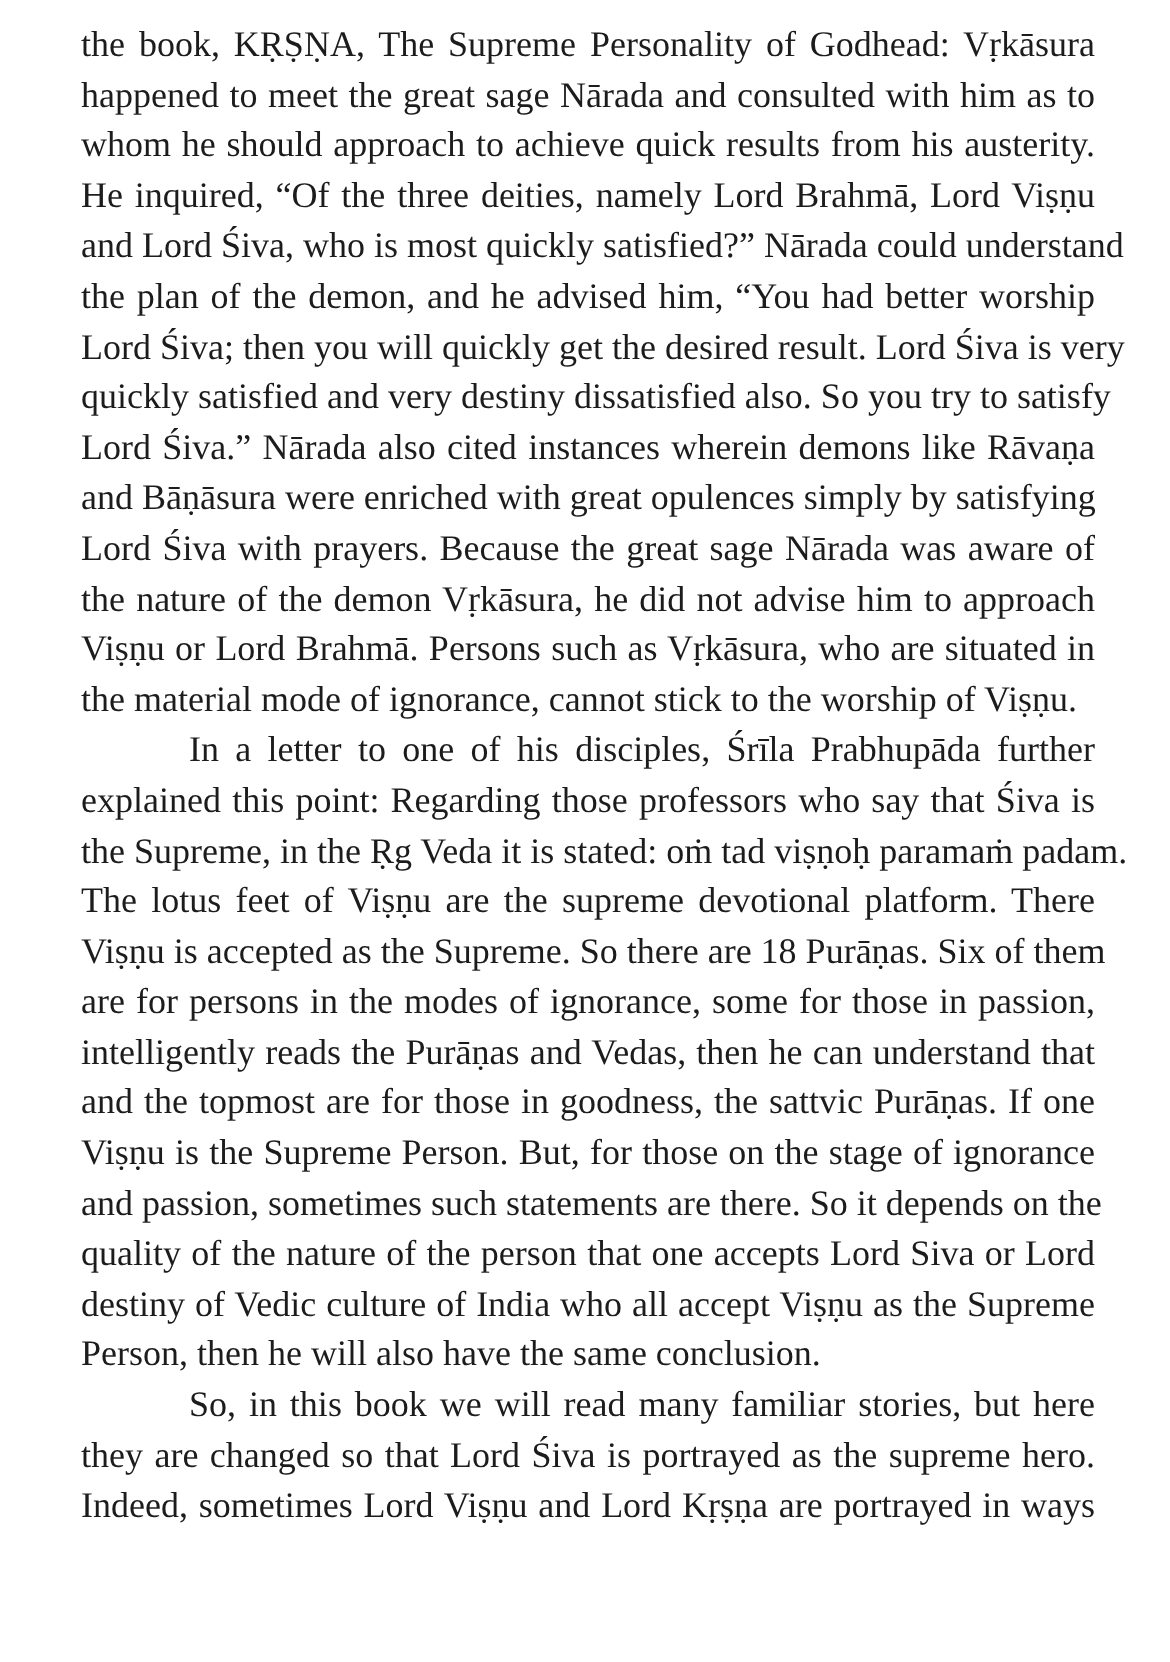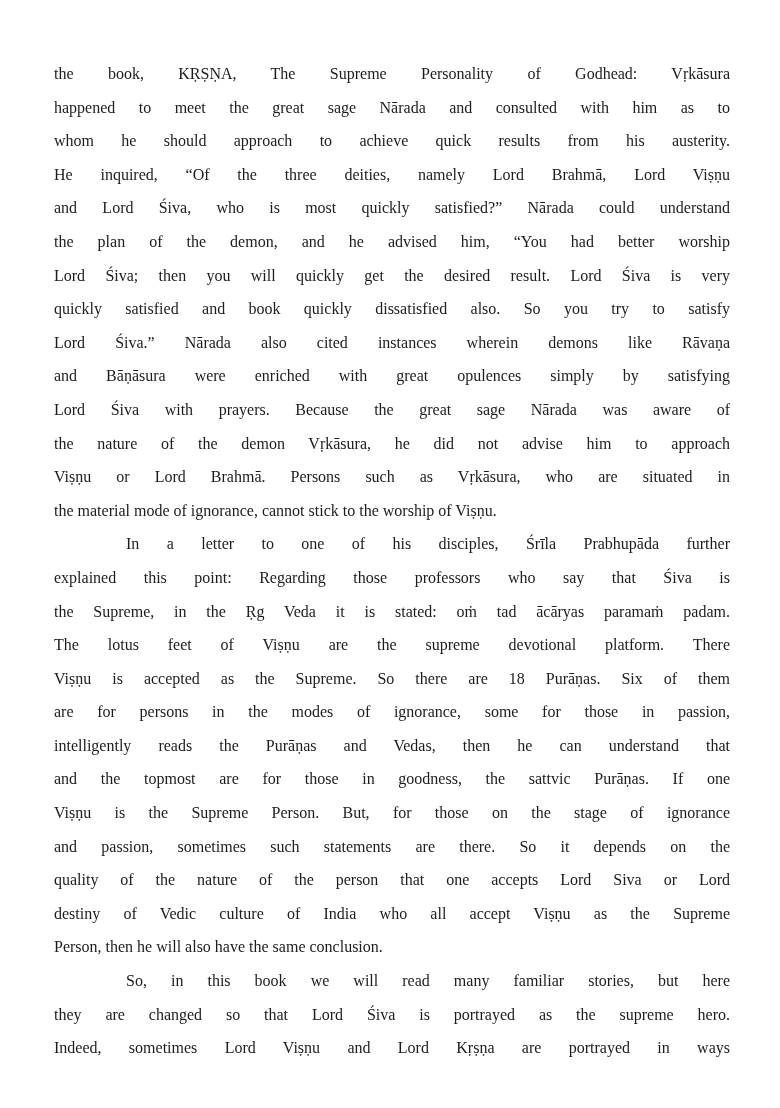--- a/index.html
+++ b/index.html
@@ -13,23 +13,22 @@
     overflow: hidden;
     position: relative;
   }
   .page {
     position: absolute;
     left: 54px;
     top: 14px;
     width: 676px;
     color: #1c1c1c;
     font-family: "Liberation Serif", "DejaVu Serif", serif;
-    font-size: 16px;
+    font-size: 24px;
     line-height: 33.6px;
-    margin-top: 43px;
   }
   .line {
     display: block;
     white-space: nowrap;
     text-align: justify;
     text-align-last: justify;
     height: 33.6px;
     overflow: visible;
   }
   .line.last {
@@ -46,32 +45,32 @@
 
 <div class="page" id="page">
     <div>
       <span class="line"><span class="seg">the book, KṚṢṆA, The Supreme Personality of Godhead: Vṛkāsura</span></span>
       <span class="line"><span class="seg">happened to meet the great sage Nārada and consulted with him as to</span></span>
       <span class="line"><span class="seg">whom he should approach to achieve quick results from his austerity.</span></span>
       <span class="line"><span class="seg">He inquired, “Of the three deities, namely Lord Brahmā, Lord Viṣṇu</span></span>
       <span class="line"><span class="seg">and Lord Śiva, who is most quickly satisfied?” Nārada could understand</span></span>
       <span class="line"><span class="seg">the plan of the demon, and he advised him, “You had better worship</span></span>
       <span class="line"><span class="seg">Lord Śiva; then you will quickly get the desired result. Lord Śiva is very</span></span>
-      <span class="line"><span class="seg">quickly satisfied and book quickly dissatisfied also. So you try to satisfy</span></span>
+      <span class="line"><span class="seg">quickly satisfied and very destiny dissatisfied also. So you try to satisfy</span></span>
       <span class="line"><span class="seg">Lord Śiva.” Nārada also cited instances wherein demons like Rāvaṇa</span></span>
       <span class="line"><span class="seg">and Bāṇāsura were enriched with great opulences simply by satisfying</span></span>
       <span class="line"><span class="seg">Lord Śiva with prayers. Because the great sage Nārada was aware of</span></span>
       <span class="line"><span class="seg">the nature of the demon Vṛkāsura, he did not advise him to approach</span></span>
       <span class="line"><span class="seg">Viṣṇu or Lord Brahmā. Persons such as Vṛkāsura, who are situated in</span></span>
       <span class="line last"><span class="seg">the material mode of ignorance, cannot stick to the worship of Viṣṇu.</span></span>
     </div>
     <div>
       <span class="line indent"><span class="seg">In a letter to one of his disciples, Śrīla Prabhupāda further</span></span>
       <span class="line"><span class="seg">explained this point: Regarding those professors who say that Śiva is</span></span>
-      <span class="line"><span class="seg">the Supreme, in the </span><span class="seg it">Ṛg Veda</span><span class="seg"> it is stated: </span><span class="seg it">oṁ tad ācāryas paramaṁ padam</span><span class="seg">.</span></span>
+      <span class="line"><span class="seg">the Supreme, in the </span><span class="seg it">Ṛg Veda</span><span class="seg"> it is stated: </span><span class="seg it">oṁ tad viṣṇoḥ paramaṁ padam</span><span class="seg">.</span></span>
       <span class="line"><span class="seg">The lotus feet of Viṣṇu are the supreme devotional platform. There</span></span>
       <span class="line"><span class="seg">Viṣṇu is accepted as the Supreme. So there are 18 </span><span class="seg it">Purāṇas</span><span class="seg">. Six of them</span></span>
       <span class="line"><span class="seg">are for persons in the modes of ignorance, some for those in passion,</span></span>
       <span class="line"><span class="seg">intelligently reads the </span><span class="seg it">Purāṇas</span><span class="seg"> and </span><span class="seg it">Vedas</span><span class="seg">, then he can understand that</span></span>
       <span class="line"><span class="seg">and the topmost are for those in goodness, the sattvic </span><span class="seg it">Purāṇas</span><span class="seg">. If one</span></span>
       <span class="line"><span class="seg">Viṣṇu is the Supreme Person. But, for those on the stage of ignorance</span></span>
       <span class="line"><span class="seg">and passion, sometimes such statements are there. So it depends on the</span></span>
       <span class="line"><span class="seg">quality of the nature of the person that one accepts Lord Siva or Lord</span></span>
       <span class="line"><span class="seg">destiny of Vedic culture of India who all accept Viṣṇu as the Supreme</span></span>
       <span class="line last"><span class="seg">Person, then he will also have the same conclusion.</span></span>

